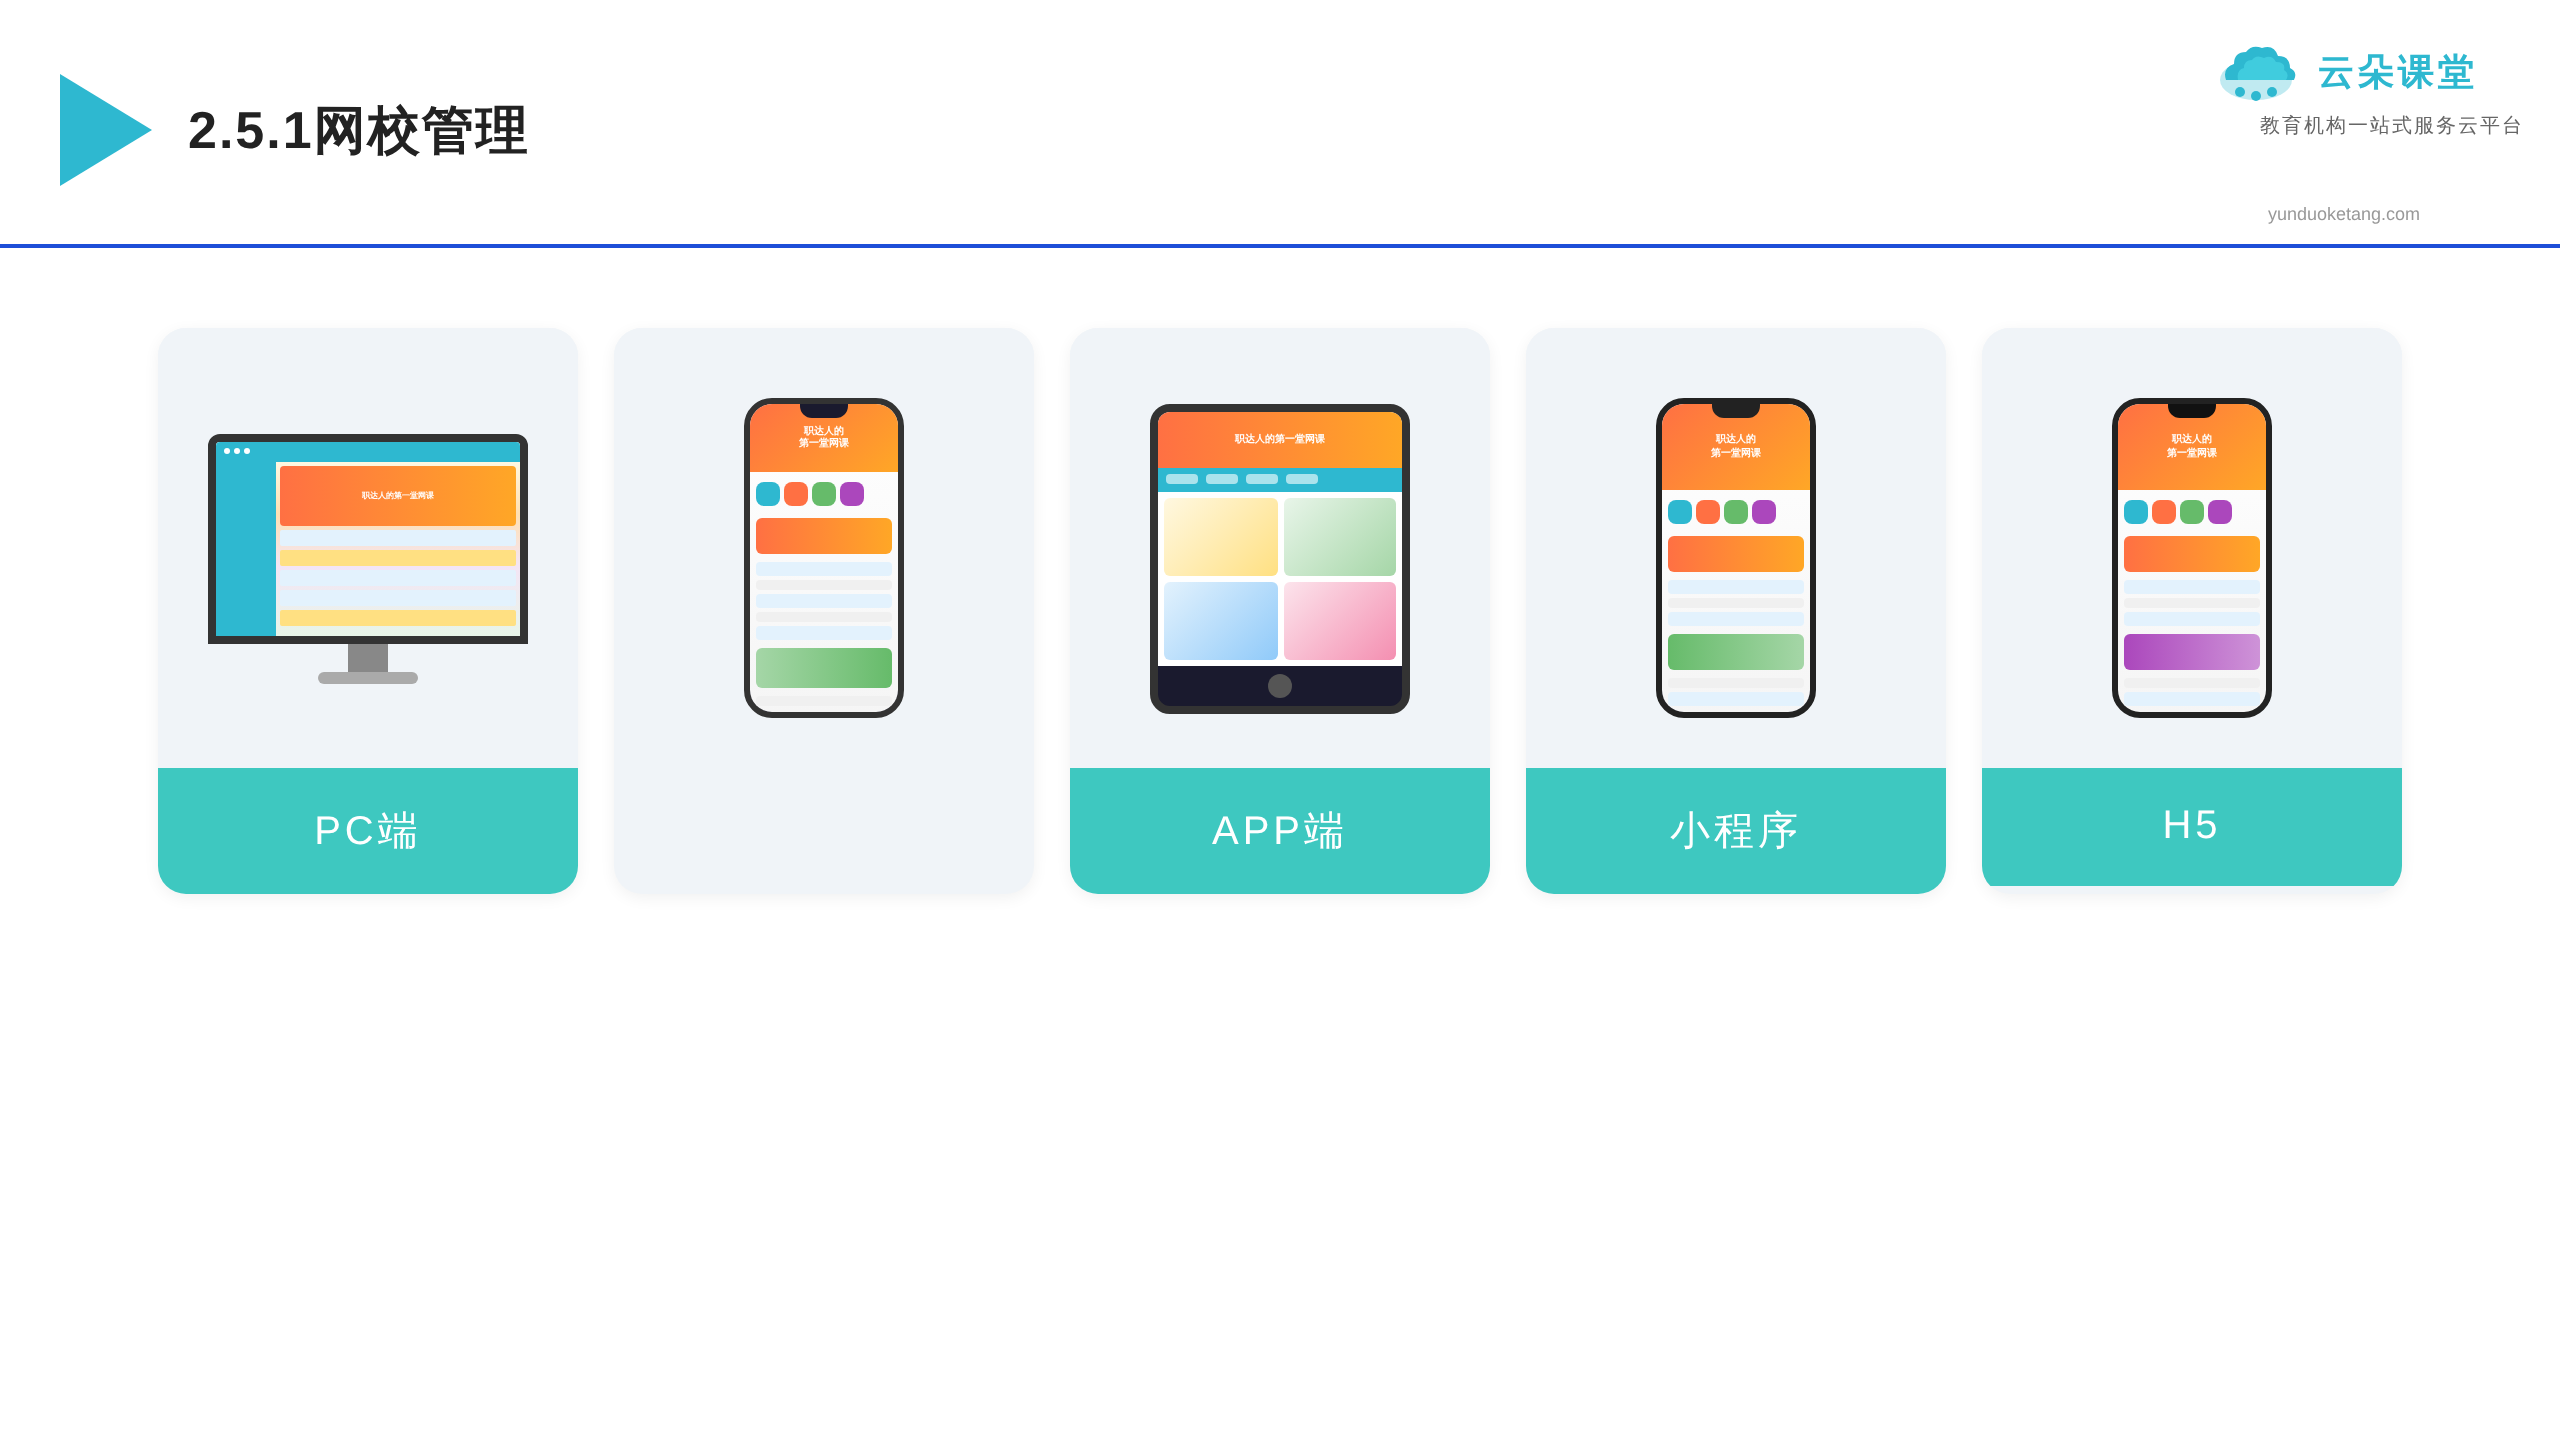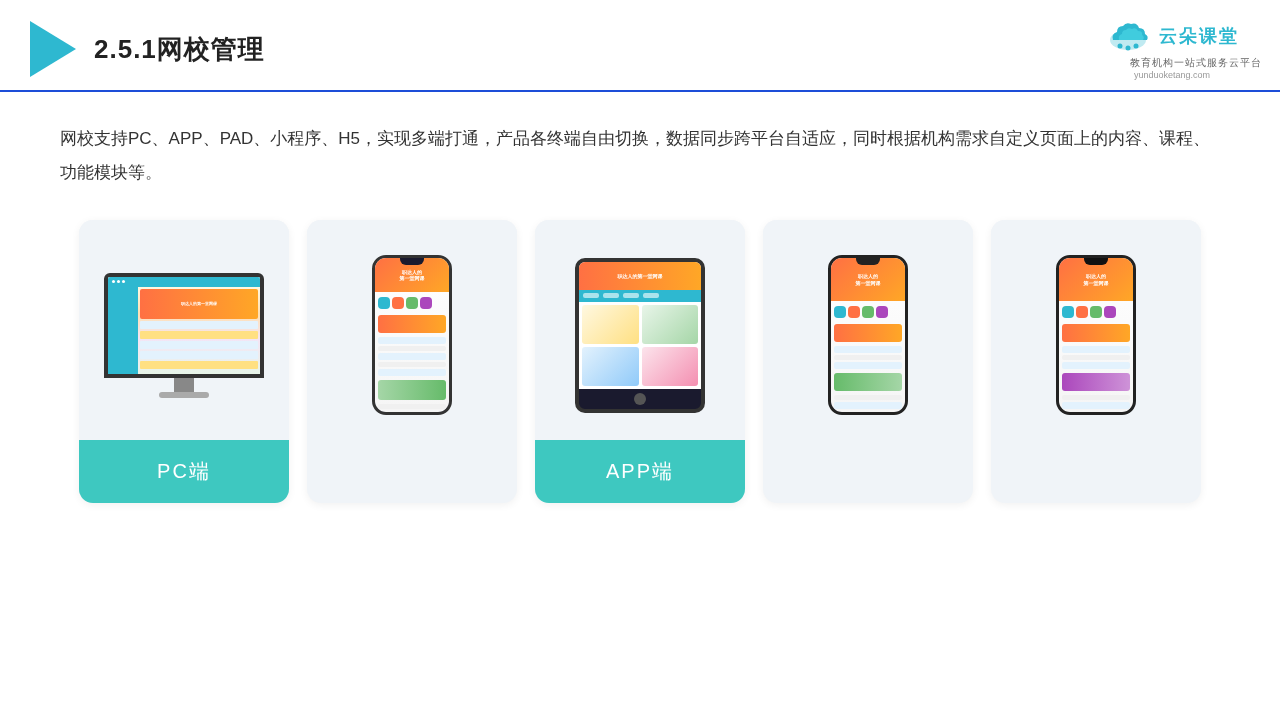--- a/index.html
+++ b/index.html
@@ -400,26 +400,25 @@
         <path d="M8 22 Q6 16 12 14 Q12 8 18 8 Q21 4 26 6 Q32 4 34 10 Q40 10 40 16 Q44 18 42 22 Z" fill="#2eb8d0"></path>
         <path d="M14 22 Q13 17 17 16 Q17 12 21 12 Q23 9 27 11 Q31 9 33 13 Q38 13 37 17 Q40 19 38 22 Z" fill="#4dd8e8" opacity="0.6"></path>
 
         <circle cx="15" cy="28" r="2.5" fill="#2eb8d0"></circle>
         <circle cx="23" cy="30" r="2.5" fill="#2eb8d0"></circle>
         <circle cx="31" cy="28" r="2.5" fill="#2eb8d0"></circle>
       </svg>
       <span class="brand-text">云朵课堂</span>
     </div>
     <div class="brand-sub">教育机构一站式服务云平台</div>
-    <div style="font-size:9px;color:#999;text-align:center;">yunduoketang.com</div>
+    <div style="font-size:9px;color:#999;text-align:center;margin-top:32px;">yunduoketang.com</div>
   </div>
 </div>
 
 <div class="content">
-  <p class="description">网校支持PC、APP、PAD、小程序、H5，实现多端打通，产品各终端自由切换，数据同步跨平台自适应，同时根据机构需求自定义页面上的内容、课程、功能模块等。</p>
 
   <div class="cards-container">
 
     <div class="card">
       <div class="card-image-area">
         <div class="pc-mockup">
           <div class="monitor">
             <div class="monitor-screen">
               <div class="screen-top-bar">
                 <div class="screen-dot"></div>
@@ -534,20 +533,21 @@
                 <div class="phone-row-sm"></div>
                 <div class="phone-row"></div>
                 <div style="height:18px;background:linear-gradient(90deg,#66bb6a,#a5d6a7);border-radius:3px;margin:2px 0;"></div>
                 <div class="phone-row-sm"></div>
                 <div class="phone-row"></div>
               </div>
             </div>
           </div>
         </div>
       </div>
+      <div class="card-label">小程序</div>
     </div>
 
     <div class="card">
       <div class="card-image-area">
         <div class="phone-mockup">
           <div class="h5-phone">
             <div class="phone-notch" style="background:#111;"></div>
             <div class="phone-screen">
               <div class="phone-top-banner" style="background: linear-gradient(135deg, #ff7043, #ffa726);">
                 <div class="phone-banner-content">
@@ -566,16 +566,17 @@
                 <div class="phone-row-sm"></div>
                 <div class="phone-row"></div>
                 <div style="height:18px;background:linear-gradient(90deg,#ab47bc,#ce93d8);border-radius:3px;margin:2px 0;"></div>
                 <div class="phone-row-sm"></div>
                 <div class="phone-row"></div>
               </div>
             </div>
           </div>
         </div>
       </div>
+      <div class="card-label">H5</div>
     </div>
 
   </div>
 </div>
 
 </body></html>

